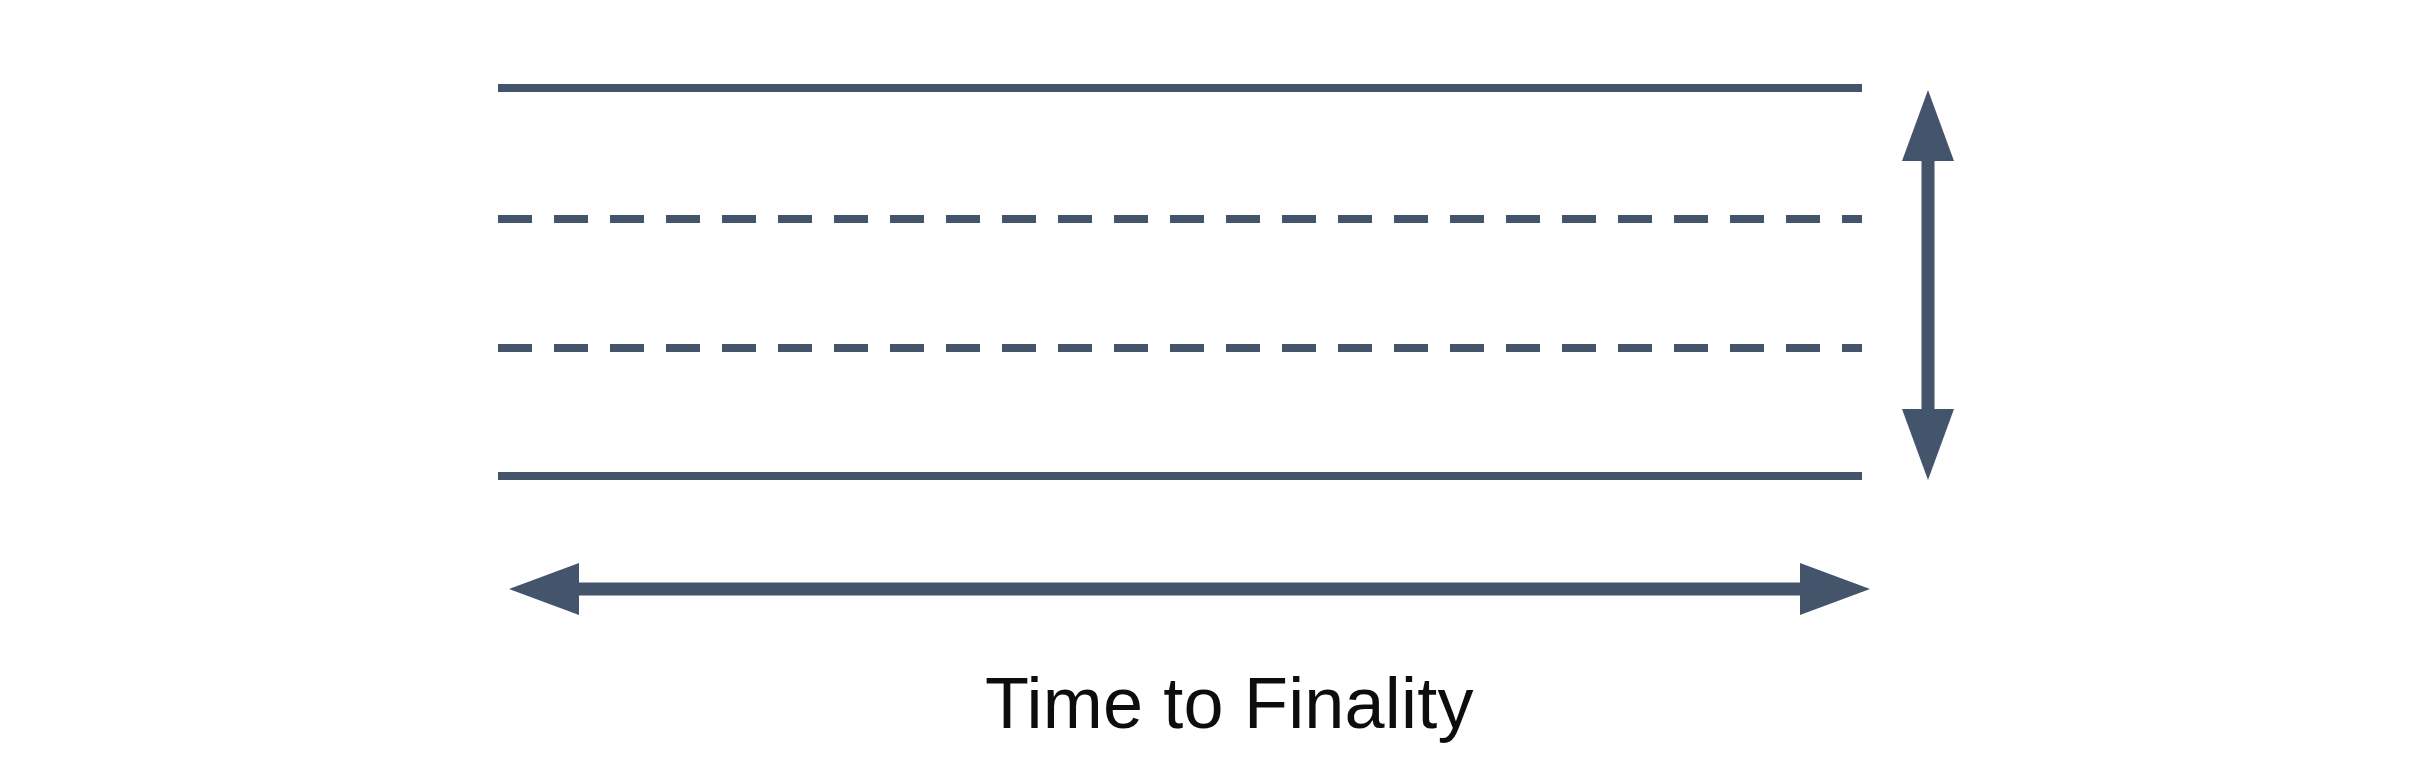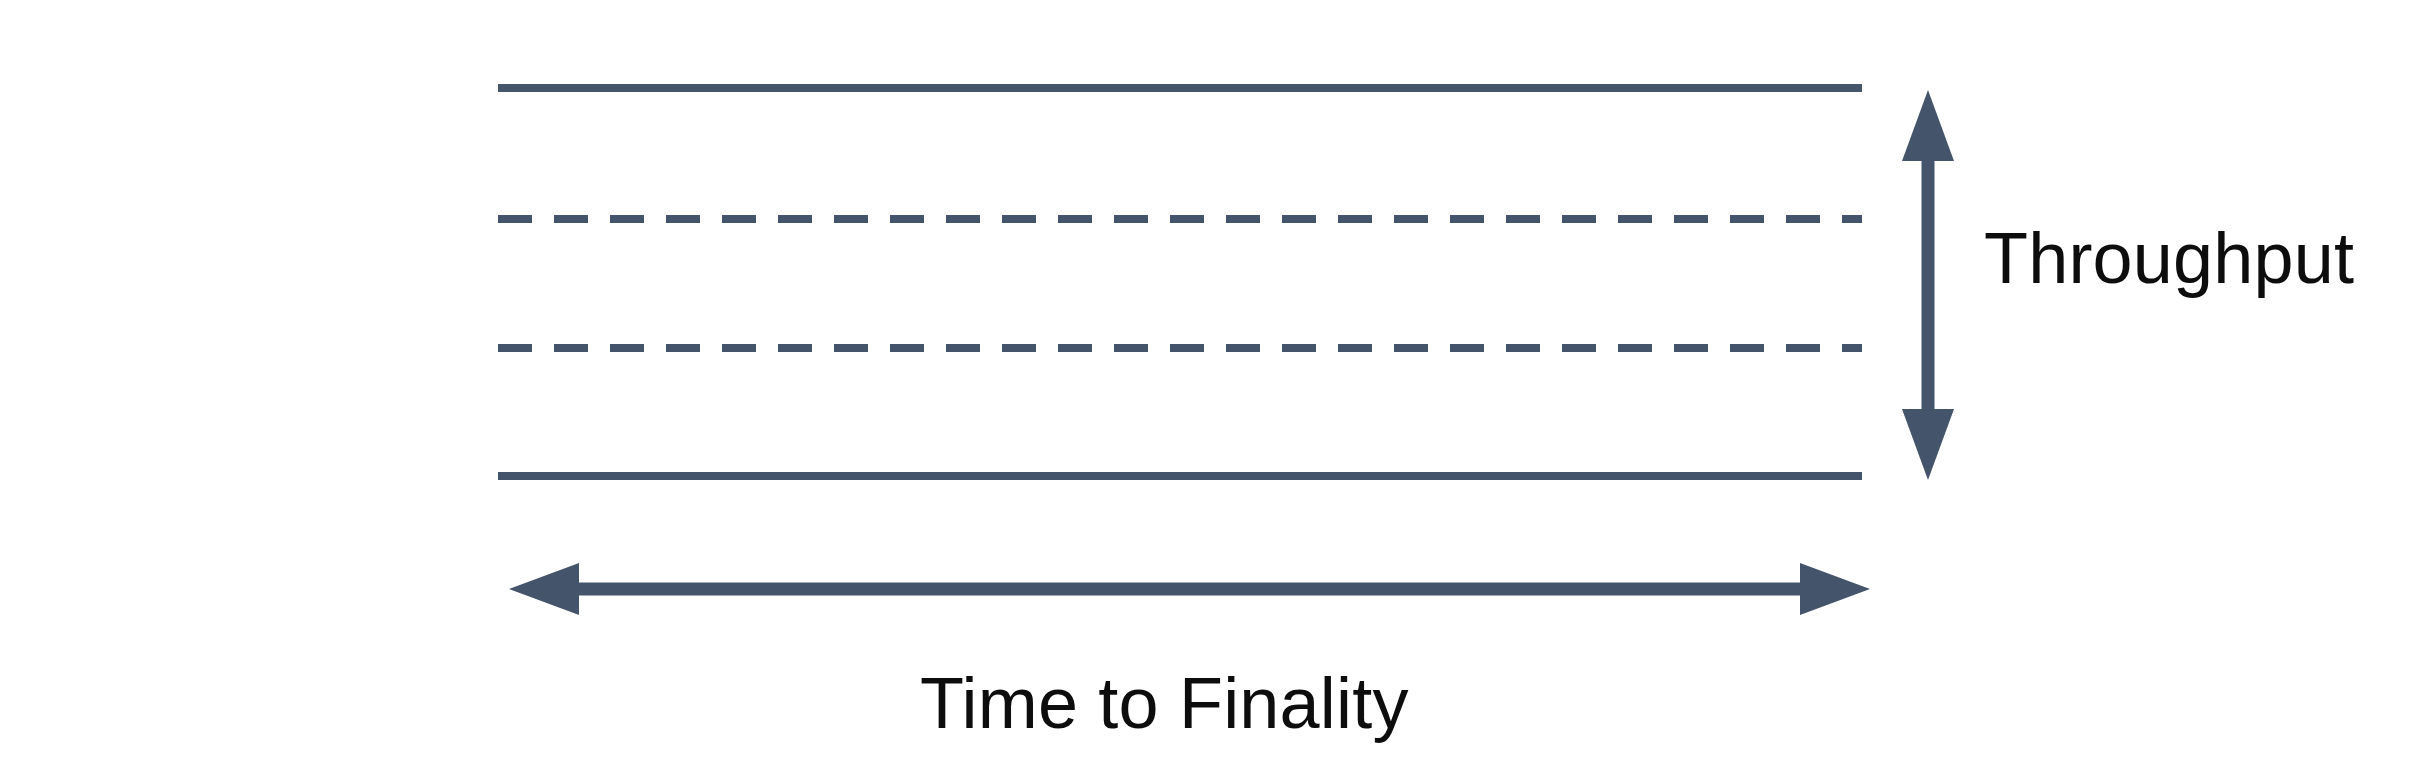--- a/index.html
+++ b/index.html
@@ -33,21 +33,21 @@
     font-size: 72px;
     line-height: 1;
     white-space: nowrap;
     letter-spacing: 0.2px;
   }
   #label-throughput {
     left: 1984px;
     top: 222px;
   }
   #label-time-to-finality {
-    left: 920px;
+    left: 985px;
     top: 667px;
   }
 </style>
 </head>
 <body>
 
 <div id="canvas">
 
   <svg id="diagram-svg" viewBox="0 0 2410 780" xmlns="http://www.w3.org/2000/svg">
 
@@ -74,17 +74,16 @@
     <g>
 
       <rect x="570" y="582.5" width="1240" height="13" fill="#44546A"></rect>
 
       <polygon points="509,589 579,563 579,615" fill="#44546A"></polygon>
 
       <polygon points="1870,589 1800,563 1800,615" fill="#44546A"></polygon>
     </g>
   </svg>
 
-  <div class="label" id="label-throughput">Throughput</div>
 
   <div class="label" id="label-time-to-finality">Time to Finality</div>
 
 </div>
 
 </body></html>

